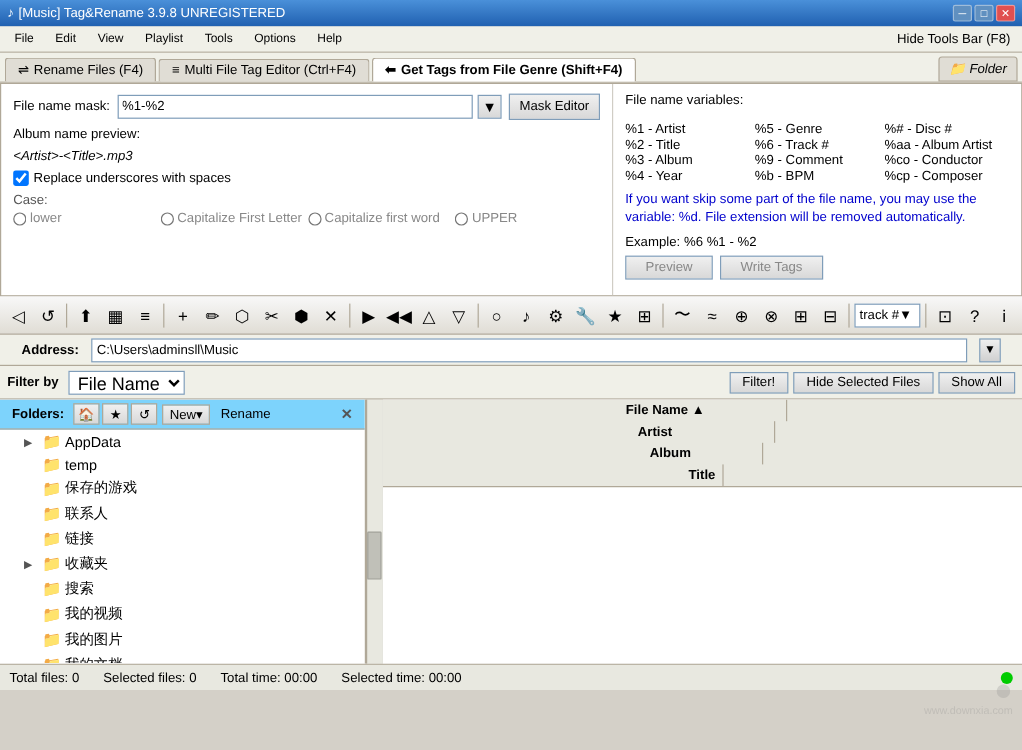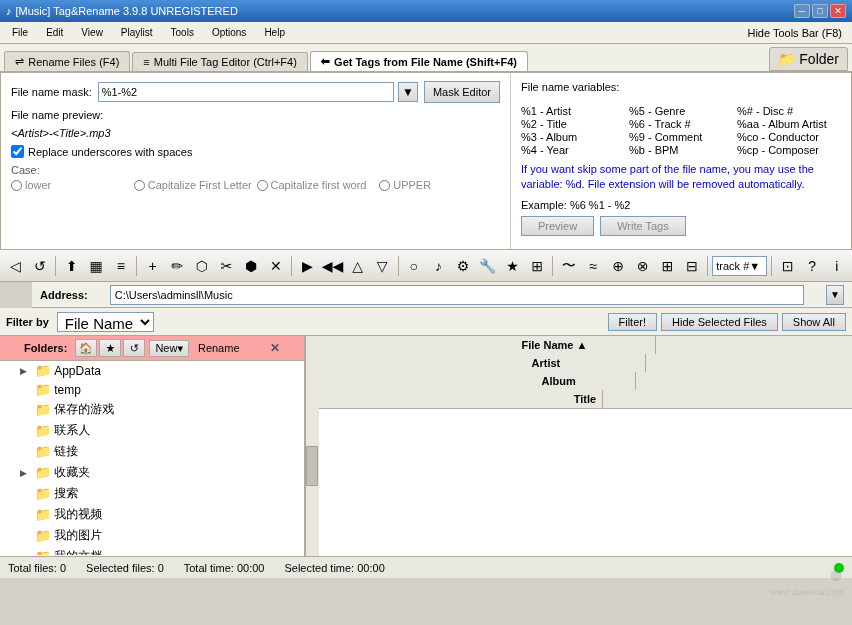--- a/index.html
+++ b/index.html
@@ -17,21 +17,21 @@
     
     .menu-bar { background: #f0f0e8; border-bottom: 1px solid #b0a898; height: 22px; display: flex; align-items: center; justify-content: space-between; padding: 0 4px; }
     .menu-items { display: flex; gap: 2px; }
     .menu-item { padding: 2px 8px; cursor: pointer; font-size: 10px; color: #000; }
     .hide-tools { font-size: 11px; color: #000; cursor: pointer; padding: 2px 6px; }
 
     
     .tabs-bar { background: #f0f0e8; border-bottom: 1px solid #b0a898; display: flex; align-items: flex-end; padding: 3px 4px 0; gap: 2px; }
     .tab { padding: 3px 10px; border: 1px solid #b0a898; border-bottom: none; background: #e0ddd5; cursor: pointer; font-size: 11px; border-radius: 3px 3px 0 0; display: flex; align-items: center; gap: 4px; }
     .tab.active { background: #ffffff; font-weight: bold; }
-    .folder-tab { margin-left: auto; padding: 3px 8px; border: 1px solid #b0a898; background: #e0ddd5; border-radius: 3px 3px 0 0; font-size: 14px; }
+    .folder-tab { margin-left: auto; padding: 3px 8px; border: 1px solid #b0a898; background: #e0ddd5; border-radius: 3px 3px 0 0; font-size: 11px; font-style: italic; }
 
     
     .main-content { background: #ffffff; border: 1px solid #b0a898; margin: 0; display: flex; height: 178px; }
     .left-panel { flex: 1; padding: 8px 10px; border-right: 1px solid #d0cdc5; }
     .right-panel { width: 340px; padding: 8px 10px; font-size: 11px; color: #000; }
 
     .form-row { display: flex; align-items: center; margin-bottom: 6px; gap: 6px; }
     .form-label { font-size: 11px; white-space: nowrap; }
     .mask-input { flex: 1; height: 20px; border: 1px solid #7f9db9; font-size: 11px; padding: 1px 3px; }
     .mask-btn { padding: 2px 8px; border: 1px solid #7f9db9; background: linear-gradient(to bottom, #f0f0f0, #d8d8d8); font-size: 11px; cursor: pointer; height: 22px; }
@@ -49,36 +49,36 @@
     .action-btns { display: flex; gap: 6px; }
     .action-btn { padding: 3px 16px; border: 1px solid #7f9db9; background: linear-gradient(to bottom, #f0f0f0, #d8d8d8); font-size: 11px; cursor: pointer; color: #888; }
 
     
     .toolbar { background: linear-gradient(to bottom, #f8f8f8, #e0ddd5); border-bottom: 1px solid #b0a898; height: 32px; display: flex; align-items: center; padding: 0 4px; gap: 2px; }
     .tool-btn { width: 24px; height: 24px; border: 1px solid transparent; background: transparent; cursor: pointer; display: flex; align-items: center; justify-content: center; font-size: 14px; border-radius: 2px; }
     .tool-sep { width: 1px; height: 20px; background: #b0a898; margin: 0 2px; }
     .track-input { width: 55px; height: 20px; border: 1px solid #7f9db9; font-size: 11px; padding: 1px 3px; }
 
     
-    .address-bar { background: #f0f0e8; border-bottom: 1px solid #b0a898; height: 26px; display: flex; align-items: center; padding: 0 8px; gap: 22px; margin-left: 32px; }
+    .address-bar { background: #f0f0e8; border-bottom: 1px solid #b0a898; height: 26px; display: flex; align-items: center; padding: 0 18px; gap: 10px; }
     .addr-label { font-size: 11px; font-weight: bold; }
     .addr-input { flex: 1; height: 20px; border: 1px solid #7f9db9; font-size: 11px; padding: 1px 4px; background: white; }
     .addr-dropdown { width: 18px; height: 20px; border: 1px solid #7f9db9; background: linear-gradient(to bottom, #f0f0f0, #d0d0d0); cursor: pointer; display: flex; align-items: center; justify-content: center; font-size: 10px; }
 
     
     .filter-bar { background: #f0f0e8; border-bottom: 1px solid #b0a898; height: 28px; display: flex; align-items: center; padding: 0 6px; gap: 8px; }
     .filter-label { font-size: 11px; font-weight: bold; }
     .filter-select { height: 20px; border: 1px solid #7f9db9; font-size: 15px; padding: 1px 3px; }
     .filter-btns { margin-left: auto; display: flex; gap: 4px; }
     .filter-btn { padding: 2px 10px; border: 1px solid #7f9db9; background: linear-gradient(to bottom, #f0f0f0, #d8d8d8); font-size: 11px; cursor: pointer; }
 
     
     .file-browser { display: flex; height: 220px; }
     .folders-pane { width: 305px; border-right: 1px solid #b0a898; background: white; overflow-y: auto; }
-    .folders-header { background: #fca5a5; border-bottom: 1px solid #b0a898; padding: 3px 24px; display: flex; align-items: center; gap: 4px; font-size: 11px; font-weight: bold; }
+    .folders-header { background: #7dd3fc; border-bottom: 1px solid #b0a898; padding: 3px 10px; display: flex; align-items: center; gap: 4px; font-size: 11px; font-weight: bold; }
     .folder-nav-btns { display: flex; gap: 2px; margin-left: 4px; }
     .fnav-btn { width: 22px; height: 18px; border: 1px solid #b0a898; background: linear-gradient(to bottom, #f0f0f0, #d8d8d8); cursor: pointer; font-size: 11px; display: flex; align-items: center; justify-content: center; }
     .new-btn { padding: 1px 5px; border: 1px solid #b0a898; background: linear-gradient(to bottom, #f0f0f0, #d8d8d8); cursor: pointer; font-size: 11px; }
     .refresh-btn { padding: 1px 5px; border: none; background: transparent; cursor: pointer; font-size: 11px; }
     .close-x { margin-left: auto; cursor: pointer; font-size: 12px; color: #555; }
 
     .folder-tree { overflow-y: auto; height: calc(100% - 26px); }
     .tree-item { display: flex; align-items: center; gap: 3px; padding: 2px 4px; cursor: pointer; font-size: 12px; }
     .tree-expand { width: 12px; font-size: 9px; color: #555; }
     .folder-icon { font-size: 13px; }
@@ -133,39 +133,39 @@
   <div class="tab">
     <span>⇌</span>
     <span>Rename Files (F4)</span>
   </div>
   <div class="tab">
     <span>≡</span>
     <span>Multi File Tag Editor (Ctrl+F4)</span>
   </div>
   <div class="tab active">
     <span>⬅</span>
-    <span>Get Tags from File Name (Shift+F4)</span>
+    <span>Get Tags from File Genre (Shift+F4)</span>
   </div>
   <div class="folder-tab">
     <span>📁</span>
     <span>Folder</span>
   </div>
 </div>
 
 <div class="main-content">
 
   <div class="left-panel">
     <div class="form-row">
       <span class="form-label">File name mask:</span>
       <input type="text" class="mask-input" value="%1-%2" style="">
       <span style="margin-left:-2px; border:1px solid #7f9db9; padding:0 3px; height:20px; display:flex;align-items:center; background:linear-gradient(to bottom,#f0f0f0,#d8d8d8); cursor:pointer;">▼</span>
       <button class="mask-btn">Mask Editor</button>
     </div>
     <div style="font-size:11px; margin-bottom:4px;">
-      <span>File name preview:</span>
+      <span>Album name preview:</span>
     </div>
     <div class="preview-text">&lt;Artist&gt;-&lt;Title&gt;.mp3</div>
     <div class="checkbox-row" style="margin-top:4px;">
       <input type="checkbox" id="underscores" checked="" style="">
       <label for="underscores">Replace underscores with spaces</label>
     </div>
     <div class="case-section">
       <div class="case-title">Case:</div>
       <div class="case-options">
         <div class="radio-row">

